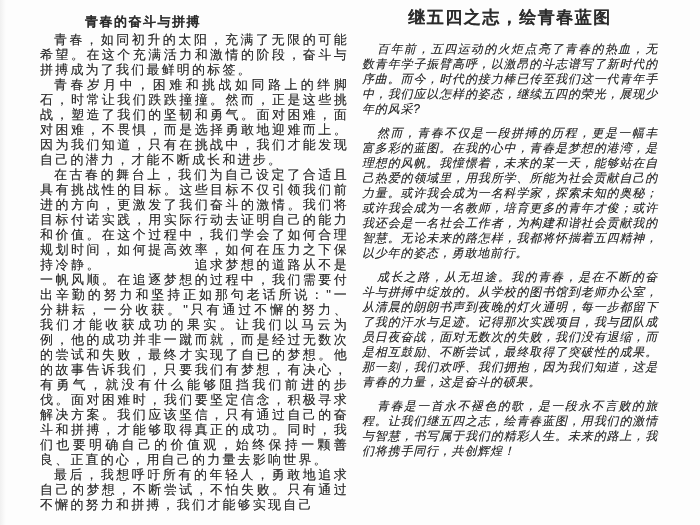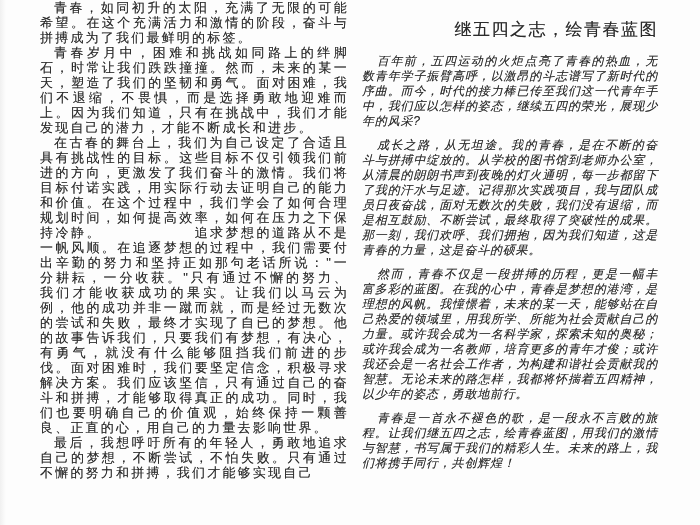--- a/index.html
+++ b/index.html
@@ -36,26 +36,26 @@
   .essay-title-left {
     margin: 14px 0 3px 0;
     padding-left: 45px;
     font-size: 13px;
     font-weight: bold;
     letter-spacing: 1.5px;
     line-height: 15px;
     text-shadow: 0 0 0.5px rgba(40,40,40,0.55);
   }
   .essay-title-right {
-    margin: 20px 0 14px 0;
+    margin: 8px 0 14px 0;
     font-size: 17px;
-    font-weight: normal;
+    font-weight: bold;
     letter-spacing: 1.5px;
     line-height: 20px;
-    text-align: right;
+    text-align: center;
     text-shadow: 0 0 0.5px rgba(40,40,40,0.55);
   }
 
   .para-left {
     margin: 0;
     font-size: 13px;
     letter-spacing: 2.2px;
     line-height: 15px;
     text-align: justify;
     text-indent: 14px;
@@ -71,31 +71,32 @@
     text-shadow: 0 0 0.6px rgba(40,40,40,0.5);
     font-style: italic;
   }
 </style>
 </head>
 <body>
 
 <div class="page">
 
   <div class="column col-left">
+    <h2 class="essay-title-left">青春的奋斗与拼搏</h2>
     <div>
         <p class="para-left">青春，如同初升的太阳，充满了无限的可能希望。在这个充满活力和激情的阶段，奋斗与拼搏成为了我们最鲜明的标签。</p>
-        <p class="para-left">青春岁月中，困难和挑战如同路上的绊脚石，时常让我们跌跌撞撞。然而，未来的某一天，塑造了我们的坚韧和勇气。面对困难，我们不退缩，不畏惧，而是选择勇敢地迎难而上。因为我们知道，只有在挑战中，我们才能发现自己的潜力，才能不断成长和进步。</p>
+        <p class="para-left">青春岁月中，困难和挑战如同路上的绊脚石，时常让我们跌跌撞撞。然而，正是这些挑战，塑造了我们的坚韧和勇气。面对困难，面对困难，不畏惧，而是选择勇敢地迎难而上。因为我们知道，只有在挑战中，我们才能发现自己的潜力，才能不断成长和进步。</p>
         <p class="para-left">在古春的舞台上，我们为自己设定了合适且具有挑战性的目标。这些目标不仅引领我们前进的方向，更激发了我们奋斗的激情。我们将目标付诺实践，用实际行动去证明自己的能力和价值。在这个过程中，我们学会了如何合理规划时间，如何提高效率，如何在压力之下保持冷静。　　　　　　追求梦想的道路从不是一帆风顺。在追逐梦想的过程中，我们需要付出辛勤的努力和坚持正如那句老话所说："一分耕耘，一分收获。"只有通过不懈的努力、我们才能收获成功的果实。让我们以马云为例，他的成功并非一蹴而就，而是经过无数次的尝试和失败，最终才实现了自已的梦想。他的故事告诉我们，只要我们有梦想，有决心，有勇气，就没有什么能够阻挡我们前进的步伐。面对困难时，我们要坚定信念，积极寻求解决方案。我们应该坚信，只有通过自己的奋斗和拼搏，才能够取得真正的成功。同时，我们也要明确自己的价值观，始终保持一颗善良、正直的心，用自己的力量去影响世界。</p>
         <p class="para-left">最后，我想呼吁所有的年轻人，勇敢地追求自己的梦想，不断尝试，不怕失败。只有通过不懈的努力和拼搏，我们才能够实现自己</p>
       </div>
   </div>
 
   <div class="column col-right">
     <h2 class="essay-title-right">继五四之志，绘青春蓝图</h2>
     <div>
         <p class="para-right">百年前，五四运动的火炬点亮了青春的热血，无数青年学子振臂高呼，以激昂的斗志谱写了新时代的序曲。而今，时代的接力棒已传至我们这一代青年手中，我们应以怎样的姿态，继续五四的荣光，展现少年的风采?</p>
+        <p class="para-right">然而，青春不仅是一段拼搏的历程，更是一幅丰富多彩的蓝图。在我的心中，青春是梦想的港湾，是理想的风帆。我憧憬着，未来的某一天，能够站在自己热爱的领域里，用我所学、所能为社会贡献自己的力量。或许我会成为一名科学家，探索未知的奥秘；或许我会成为一名教师，培育更多的青年才俊；或许我还会是一名社会工作者，为构建和谐社会贡献我的智慧。无论未来的路怎样，我都将怀揣着五四精神，以少年的姿态，勇敢地前行。</p>
         <p class="para-right">成长之路，从无坦途。我的青春，是在不断的奋斗与拼搏中绽放的。从学校的图书馆到老师办公室，从清晨的朗朗书声到夜晚的灯火通明，每一步都留下了我的汗水与足迹。记得那次实践项目，我与团队成员日夜奋战，面对无数次的失败，我们没有退缩，而是相互鼓励、不断尝试，最终取得了突破性的成果。那一刻，我们欢呼、我们拥抱，因为我们知道，这是青春的力量，这是奋斗的硕果。</p>
-        <p class="para-right">然而，青春不仅是一段拼搏的历程，更是一幅丰富多彩的蓝图。在我的心中，青春是梦想的港湾，是理想的风帆。我憧憬着，未来的某一天，能够站在自己热爱的领域里，用我所学、所能为社会贡献自己的力量。或许我会成为一名科学家，探索未知的奥秘；或许我会成为一名教师，培育更多的青年才俊；或许我还会是一名社会工作者，为构建和谐社会贡献我的智慧。无论未来的路怎样，我都将怀揣着五四精神，以少年的姿态，勇敢地前行。</p>
         <p class="para-right">青春是一首永不褪色的歌，是一段永不言败的旅程。让我们继五四之志，绘青春蓝图，用我们的激情与智慧，书写属于我们的精彩人生。未来的路上，我们将携手同行，共创辉煌！</p>
       </div>
   </div>
 
 </div>
 
 </body></html>

